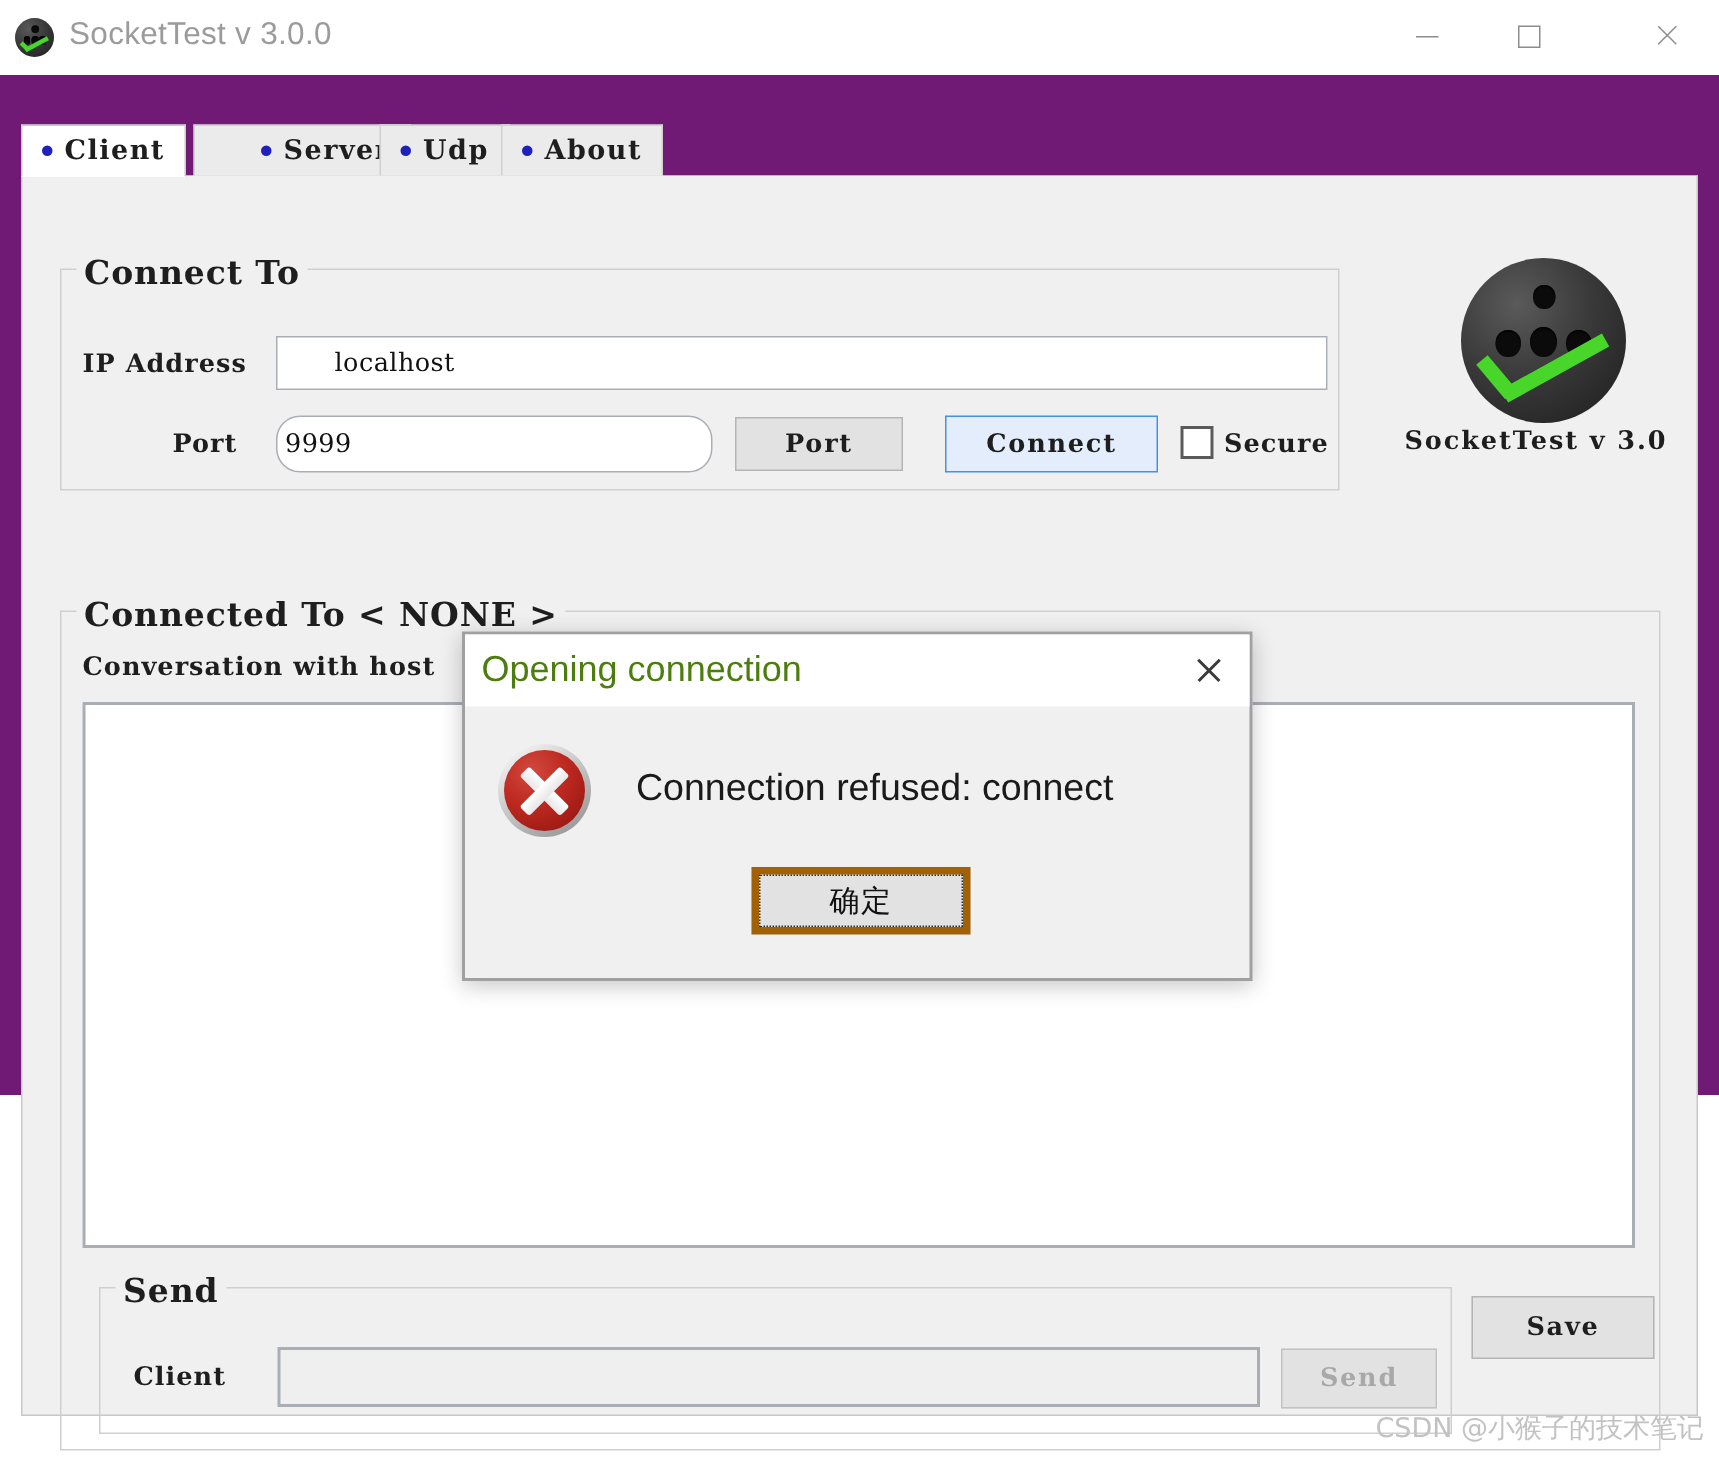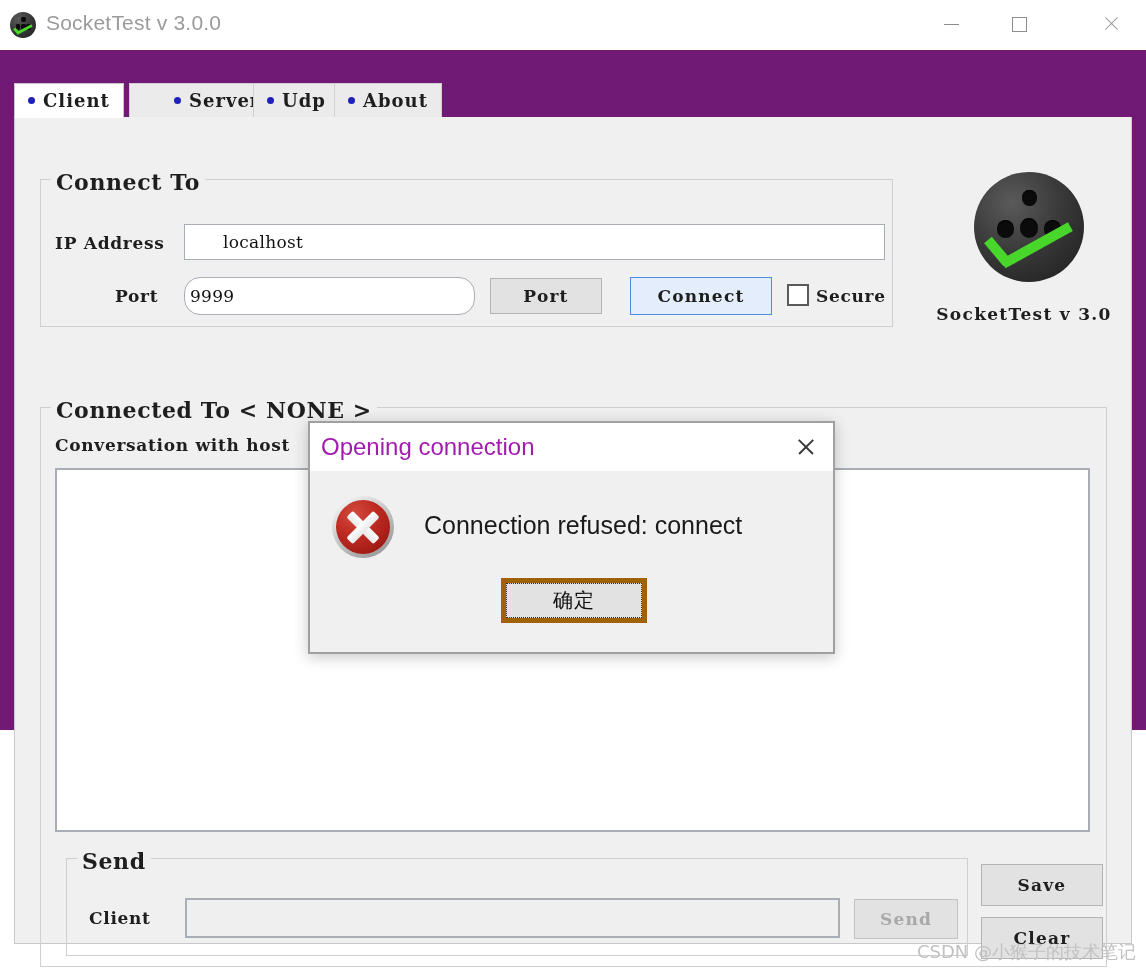--- a/index.html
+++ b/index.html
@@ -223,21 +223,21 @@
     left: 904px; top: 55px;
     width: 210px; height: 160px;
   }
   #logo-circle {
     position: absolute;
     left: 55px; top: 0;
     width: 110px; height: 110px;
   }
   #logo-caption {
     position: absolute;
-    left: 0; top: 132px; width: 210px;
+    left: 0; top: 112px; width: 210px;
     text-align: center;
     font-family: "DejaVu Serif", serif;
     font-weight: bold;
     font-size: 17px;
     color: #1e1e1e;
     letter-spacing: 1.3px;
     white-space: nowrap;
   }
 
   
@@ -288,21 +288,21 @@
   }
   #dlg-titlebar {
     position: absolute;
     left: 0; top: 0; right: 0; height: 48px;
     background: #ffffff;
   }
   #dlg-title {
     position: absolute;
     left: 11px; top: 10px;
     font-size: 24px;
-    color: #a21caf;
+    color: #4d7c0f;
     white-space: nowrap;
   }
   #dlg-close {
     position: absolute;
     right: 4px; top: 0;
     width: 48px; height: 48px;
     display: flex; align-items: center; justify-content: center;
   }
   .dlg-x { position: relative; width: 18px; height: 18px; }
   .dlg-x::before, .dlg-x::after {
@@ -467,21 +467,20 @@
       <div id="conv-area"></div>
 
       <div class="groupbox" id="gb-send">
         <div class="gb-title">Send</div>
         <div class="fieldlabel" id="msg-label">Client</div>
         <div class="textinput" id="msg-input" placeholder=""></div>
         <div class="btn disabled" id="btn-send">Send</div>
       </div>
 
       <div class="btn" id="btn-save">Save</div>
-      <div class="btn" id="btn-clear">Clear</div>
     </div>
 
   </div>
 </div>
 
 <div id="dialog">
   <div id="dlg-titlebar">
     <div id="dlg-title">Opening connection</div>
     <div id="dlg-close">
       <div class="dlg-x"></div>

